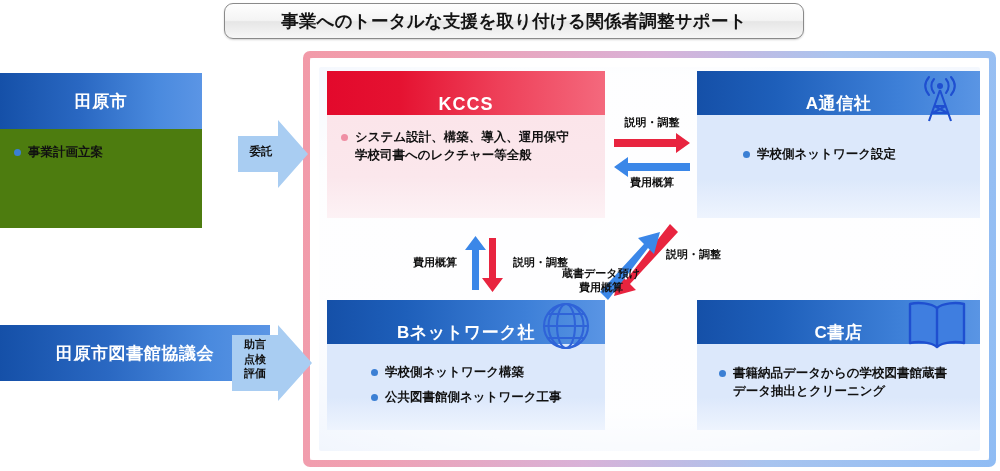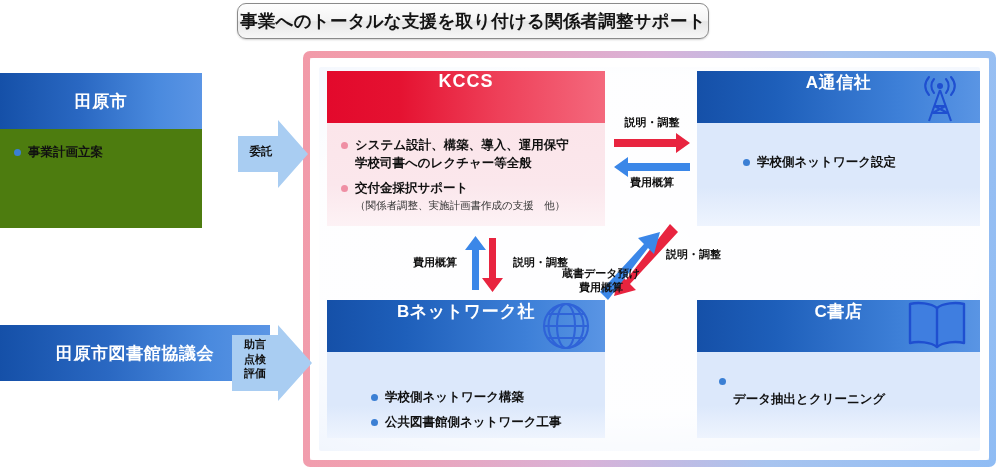--- a/index.html
+++ b/index.html
@@ -7,21 +7,21 @@
     width:1000px;height:471px;
     background:#ffffff;
     font-family:"Liberation Sans","DejaVu Sans",sans-serif;
     position:relative;overflow:hidden;
     -webkit-font-smoothing:antialiased;
   }
   .canvas{position:absolute;left:0;top:0;width:1000px;height:471px;}
 
   
   .title-pill{
-    position:absolute;left:237px;top:3px;width:472px;height:36px;
+    position:absolute;left:224px;top:3px;width:580px;height:36px;
     border:1px solid #8a8a8a;border-radius:9px;
     background:linear-gradient(180deg,#fefefe 0%,#f4f4f4 48%,#e6e6e6 52%,#f7f7f7 100%);
     box-shadow:0 1px 2px rgba(0,0,0,.18);
     display:flex;align-items:center;justify-content:center;
     box-sizing:border-box;
   }
   .title-pill span{
     font-size:17.5px;font-weight:bold;color:#141414;letter-spacing:.2px;
   }
 
@@ -45,21 +45,21 @@
   }
   .scope-white-wash{
     position:absolute;left:0;top:0;right:0;bottom:0;
     background:
       radial-gradient(120% 100% at 48% 46%, rgba(255,255,255,.98) 0%, rgba(255,255,255,.96) 42%, rgba(255,255,255,.55) 68%, rgba(255,255,255,0) 88%);
   }
 
   
   .card{position:absolute;overflow:hidden;}
   .card .hdr{
-    height:52px;display:flex;align-items:flex-start;justify-content:center;
+    height:44px;display:flex;align-items:flex-end;justify-content:center;
     position:relative;
   }
   .card .hdr .ttl{
     font-size:17px;font-weight:bold;color:#ffffff;letter-spacing:.6px;
   }
   .card .bdy{
     background:linear-gradient(180deg,#dce8fb 0%,#dce8fb 62%,#eef4fe 100%);
     height:calc(100% - 52px);
     padding:14px 12px 10px 16px;box-sizing:border-box;
   }
@@ -146,27 +146,20 @@
   <div class="card" style="left:327px;top:71px;width:278px;height:155px;">
     <div class="hdr" style="background:linear-gradient(90deg,#e3092c 0%,#e51231 26%,#ee4059 62%,#f4697d 100%);">
       <span class="ttl" style="font-size:18px;letter-spacing:1px;">KCCS</span>
     </div>
     <div class="bdy" style="background:linear-gradient(180deg,#fbe5ea 0%,#fbe7ec 60%,#fdf2f5 100%);padding:13px 10px 8px 14px;">
       <div class="bl">
         <span class="dot" style="background:#ef8fa4;"></span>
         <span class="tx">
           <span>システム設計、構築、導入、運用保守</span><br>
           <span>学校司書へのレクチャー等全般</span>
-        </span>
-      </div>
-      <div class="bl" style="margin-top:4px;">
-        <span class="dot" style="background:#ef8fa4;"></span>
-        <span class="tx">
-          <span>交付金採択サポート</span>
-          <span class="sub">（関係者調整、実施計画書作成の支援　他）</span>
         </span>
       </div>
     </div>
   </div>
 
   <div class="card" style="left:697px;top:71px;width:283px;height:155px;">
     <div class="hdr blue-hdr">
       <span class="ttl">A通信社</span>
       <span style="position:absolute;right:12px;top:2px;">
         <svg width="56" height="50" viewBox="0 0 56 50">
@@ -202,21 +195,21 @@
             <circle cx="29" cy="29" r="22"></circle>
             <ellipse cx="29" cy="29" rx="9" ry="22"></ellipse>
             <ellipse cx="29" cy="29" rx="17.5" ry="22"></ellipse>
             <path d="M7 29 H51"></path>
             <path d="M11 17 H47"></path>
             <path d="M11 41 H47"></path>
           </g>
         </svg>
       </span>
     </div>
-    <div class="bdy" style="padding-top:36px;padding-left:44px;">
+    <div class="bdy" style="padding-top:19px;padding-left:44px;">
       <div class="bl">
         <span class="dot"></span>
         <span class="tx">学校側ネットワーク構築</span>
       </div>
       <div class="bl">
         <span class="dot"></span>
         <span class="tx">公共図書館側ネットワーク工事</span>
       </div>
     </div>
   </div>
@@ -228,21 +221,21 @@
         <svg width="62" height="54" viewBox="0 0 62 54">
           <path d="M31 9 C25 4 12 3 4 5 L4 44 C12 42 25 43 31 48 C37 43 50 42 58 44 L58 5 C50 3 37 4 31 9 Z" fill="#3f7ee0" stroke="#1f4fd0" stroke-width="2.4" stroke-linejoin="round"></path>
           <path d="M31 9 L31 48" stroke="#1f4fd0" stroke-width="2.4"></path>
         </svg>
       </span>
     </div>
     <div class="bdy" style="padding-top:20px;padding-left:22px;">
       <div class="bl">
         <span class="dot"></span>
         <span class="tx">
-          <br>
+          <span>書籍納品データからの学校図書館蔵書</span><br>
           <span>データ抽出とクリーニング</span>
         </span>
       </div>
     </div>
   </div>
 
   <div style="position:absolute;left:608px;top:116px;width:88px;height:72px;">
     <div class="alabel" style="left:0;top:0;width:88px;">説明・調整</div>
     <svg width="88" height="46" viewBox="0 0 88 46" style="position:absolute;left:0;top:16px;">
       <path d="M6 7 L68 7 L68 1 L82 11 L68 21 L68 15 L6 15 Z" fill="#e8243f"></path>

